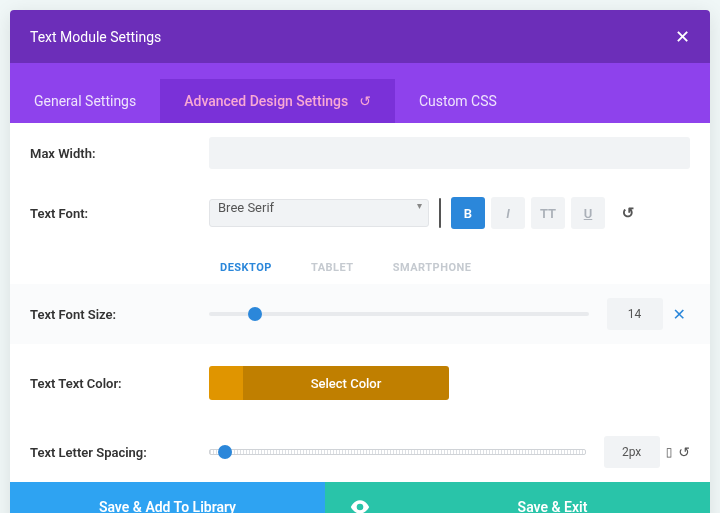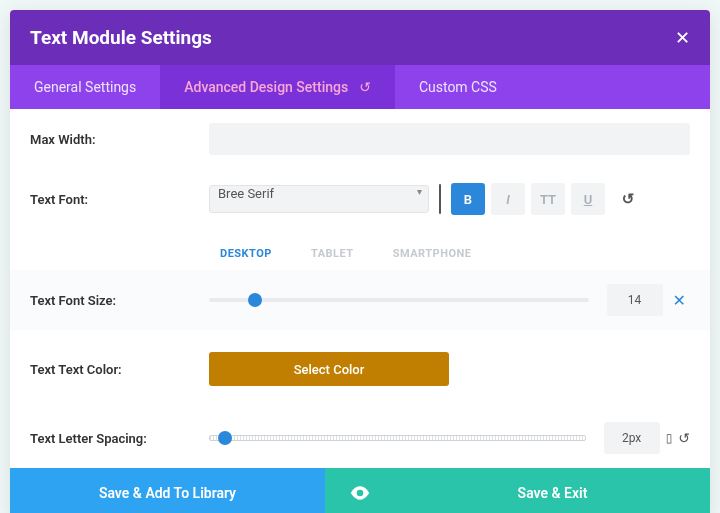--- a/index.html
+++ b/index.html
@@ -1,43 +1,43 @@
 <!DOCTYPE html>
 <html><head>
 <meta charset="utf-8">
 <style>
   * { box-sizing: border-box; margin: 0; padding: 0; font-family: -apple-system, BlinkMacSystemFont, "Segoe UI", Roboto, sans-serif; }
   body { background: #f0f7f7; padding: 10px; }
   .modal { width: 700px; margin: 0 auto; background: #fff; border-radius: 4px; overflow: hidden; box-shadow: 0 4px 20px rgba(0,0,0,0.1); }
   .header { background: #6C2EB9; color: #fff; padding: 16px 20px; display: flex; justify-content: space-between; align-items: center; }
-  .header-title { font-size: 19px; font-weight: 700; }
+  .header-title { font-size: 14px; font-weight: 400; }
   .close-btn { color: #fff; font-size: 18px; cursor: pointer; background:none; border:none; }
   .tabs { background: #8E42EC; display: flex; color: #fff; }
-  .tab { padding: 14px 24px; font-size: 14px; color: rgba(255,255,255,0.85); cursor: pointer; display:flex; align-items:center; gap:8px;}
+  .tab { padding: 14px 24px; font-size: 14px; color: rgba(255,255,255,0.85); cursor: pointer; display:flex; align-items:center; gap:8px;margin-top:16px;}
   .tab.active { background: #7a31d8; color: #f9a8d4; font-weight:500;gap:11px;}
   .body { background: #fff; }
   .row { display: flex; align-items: center; padding: 14px 20px; min-height:60px;}
   .row.gray { background: #fafbfc; }
   .label { width: 179px; font-size: 13px; color: #333; font-weight:600;}
   .control { flex: 1; display: flex; align-items: center; gap: 6px; }
   .wide-input { flex:1; height: 32px; background: #f1f3f5; border: none; border-radius: 3px; }
   .select { flex: 0 0 220px; height: 28px; background: #f1f3f5; border: 1px solid #e2e4e7; border-radius: 3px; padding: 0 8px; font-size: 13px; color: #555; position:relative; display:flex; align-items:flex-start;}
   .select::after { content:"▾"; position:absolute; right:6px; font-size:10px; color:#888;}
   .sep { width:2px; height:30px; background:#555; margin:0 4px; border-radius:1px;}
   .ico-btn { width: 34px; height: 32px; background: #f1f3f5; border: none; border-radius: 3px; color: #aab0b8; font-size: 13px; font-weight:600; cursor:pointer; display:flex; align-items:center; justify-content:center;}
   .ico-btn.blue { background: #2b87da; color: #fff; }
   .ico-btn.plain { background: transparent; color:#555; font-size:15px;}
   .device-tabs { display:flex; gap:39px; padding: 18px 0 10px 210px; font-size:11px; font-weight:700; letter-spacing:0.5px;}
   .device-tab { color:#c5cad0; cursor:pointer;}
   .device-tab.active { color:#2b87da;}
   .slider-wrap { flex:1; position:relative; height:4px; background:#e8eaed; border-radius:2px; margin-right:12px;}
   .slider-thumb { position:absolute; top:50%; width:14px; height:14px; background:#2b87da; border-radius:50%; transform:translate(-50%,-50%);}
   .num-box { width:56px; height:32px; background:#f1f3f5; border:none; text-align:center; font-size:12px; color:#555; border-radius:3px;}
   .x-btn { color:#2b87da; font-size:16px; background:none; border:none; cursor:pointer; padding:0 4px;}
-  .color-btn { display:flex; width:240px; height:34px; border-radius:3px; overflow:hidden; cursor:pointer;flex-direction:column;}
+  .color-btn { display:flex; width:240px; height:34px; border-radius:3px; overflow:hidden; cursor:pointer;}
   .color-swatch { width:34px; background:#e09500;}
   .color-label { flex:1; background:#c07f00; color:#fff; display:flex; align-items:center; justify-content:center; font-size:13px; font-weight:500;}
   .track { flex:1; height:6px; background:repeating-linear-gradient(90deg,#dcdfe3 0 1px, transparent 1px 3px); border:1px solid #d0d3d7; border-radius:2px; position:relative; margin-right:12px;}
   .track .slider-thumb { left:4%; }
   .small-icons { display:flex; gap:6px; align-items:center; color:#555; font-size:14px;}
   .footer { display:flex; height:50px;}
   .btn-lib { flex:1; background:#2ea3f2; color:#fff; display:flex; align-items:center; justify-content:center; font-size:14px; font-weight:600; cursor:pointer;}
   .btn-eye { width:70px; background:#29c4a9; color:#fff; display:flex; align-items:center; justify-content:center; cursor:pointer;}
   .btn-save { flex:1; background:#29c4a9; color:#fff; display:flex; align-items:center; justify-content:center; font-size:14px; font-weight:600; cursor:pointer;}
   .eye-svg { width:20px; height:14px;}

